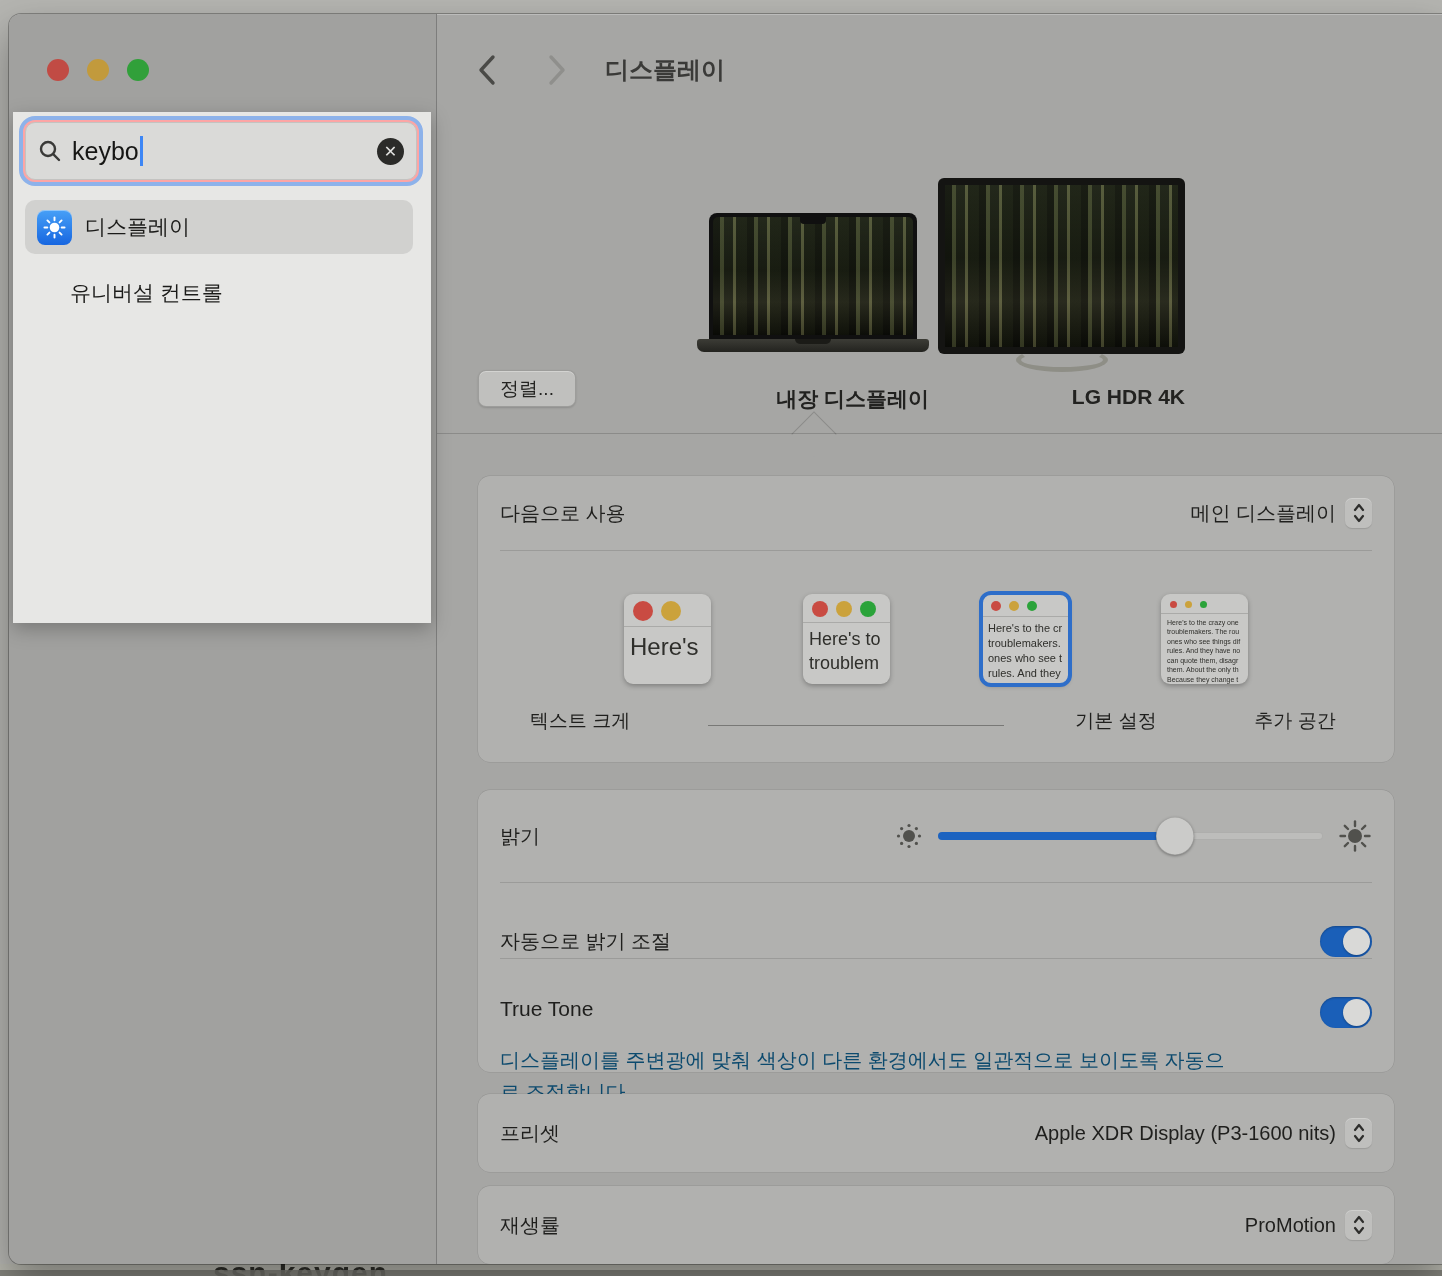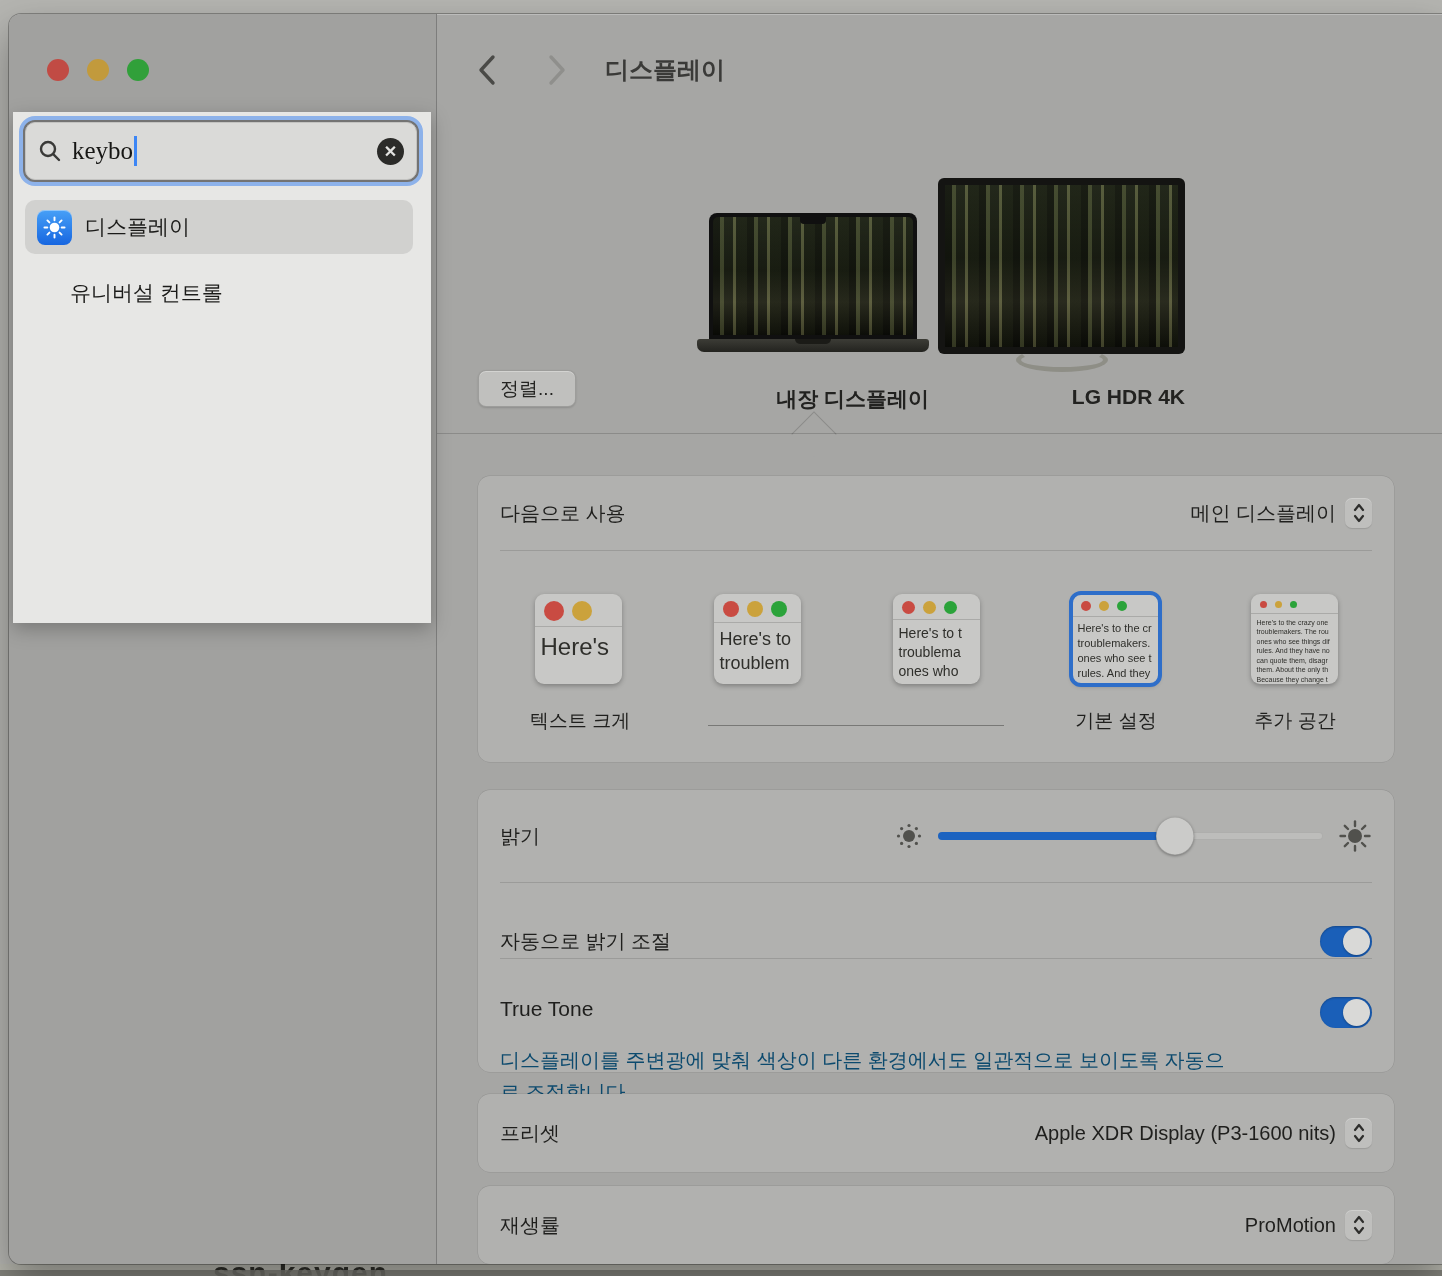--- a/index.html
+++ b/index.html
@@ -19,21 +19,21 @@
 
   
   .sidebar { position:relative; width:428px; height:100%; background:#a1a19f; border-right:1px solid rgba(0,0,0,.22); flex:none; }
   .traffic { position:absolute; left:38px; top:45px; display:flex; gap:18px; }
   .tl { width:22px; height:22px; border-radius:50%; }
   .tl.red{ background:#c14b44; } .tl.yellow{ background:#c29a3c; } .tl.green{ background:#31a03a; }
 
   .search-panel { position:absolute; left:4px; top:98px; width:418px; height:511px; background:#e7e7e5;
                   box-shadow:0 6px 18px rgba(0,0,0,.25); }
   .search-field-wrap { position:absolute; left:6px; top:4px; width:404px; height:70px;
-                       border:4px solid #8db2ea; border-radius:16px; background:#737373;font-family:Liberation Serif, serif; }
+                       border:4px solid #8db2ea; border-radius:16px; background:#fca5a5; }
   .search-field { position:absolute; inset:2px; border:1px solid #c3c3c1; border-radius:10px; background:#dadad8;
                   display:flex; align-items:center; padding:0 12px; }
   .search-glyph { flex:none; margin-right:10px; display:block; }
   .search-text { font-size:25px; color:#161614; }
   .caret-bar { display:inline-block; width:3px; height:30px; background:#3d86f5; margin-left:1px; vertical-align:middle; }
   .clear-btn { margin-left:auto; width:27px; height:27px; border-radius:50%; background:#2b2b29; color:#e3e3e1;
                display:flex; align-items:center; justify-content:center; font-size:16px; font-weight:700; }
 
   .result-row { position:absolute; left:12px; width:388px; height:54px; border-radius:10px;
                 display:flex; align-items:center; padding:0 12px; }
@@ -251,32 +251,20 @@
             <div class="thumb-dots">
               <div class="dot d-red" style="height: 16px; width: 16px;"></div>
               <div class="dot d-yellow" style="height: 16px; width: 16px;"></div>
               <div class="dot d-green" style="height: 16px; width: 16px;"></div>
             </div>
             <div class="thumb-lines" style="font-size: 18px; line-height: 24.3px;">
               <div>Here's to</div>
               <div>troublem</div>
             </div>
           </div>
-        <div class="thumb">
-            <div class="thumb-dots">
-              <div class="dot d-red" style="height: 13px; width: 13px;"></div>
-              <div class="dot d-yellow" style="height: 13px; width: 13px;"></div>
-              <div class="dot d-green" style="height: 13px; width: 13px;"></div>
-            </div>
-            <div class="thumb-lines" style="font-size: 14px; line-height: 18.9px;">
-              <div>Here's to t</div>
-              <div>troublema</div>
-              <div>ones who</div>
-            </div>
-          </div>
         <div class="thumb selected">
             <div class="thumb-dots">
               <div class="dot d-red" style="height: 10px; width: 10px;"></div>
               <div class="dot d-yellow" style="height: 10px; width: 10px;"></div>
               <div class="dot d-green" style="height: 10px; width: 10px;"></div>
             </div>
             <div class="thumb-lines" style="font-size: 11px; line-height: 14.85px;">
               <div>Here's to the cr</div>
               <div>troublemakers.</div>
               <div>ones who see t</div>

